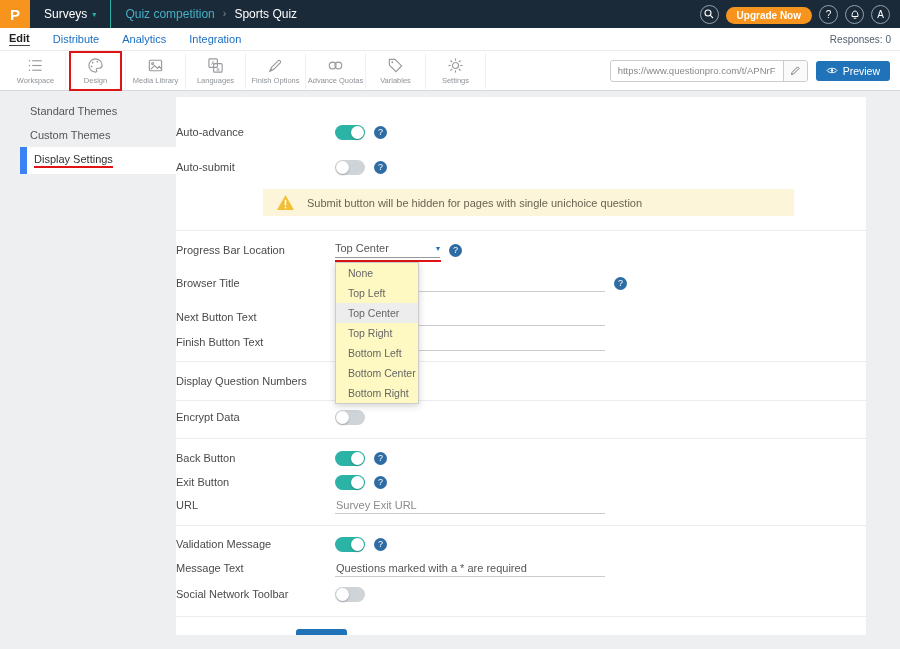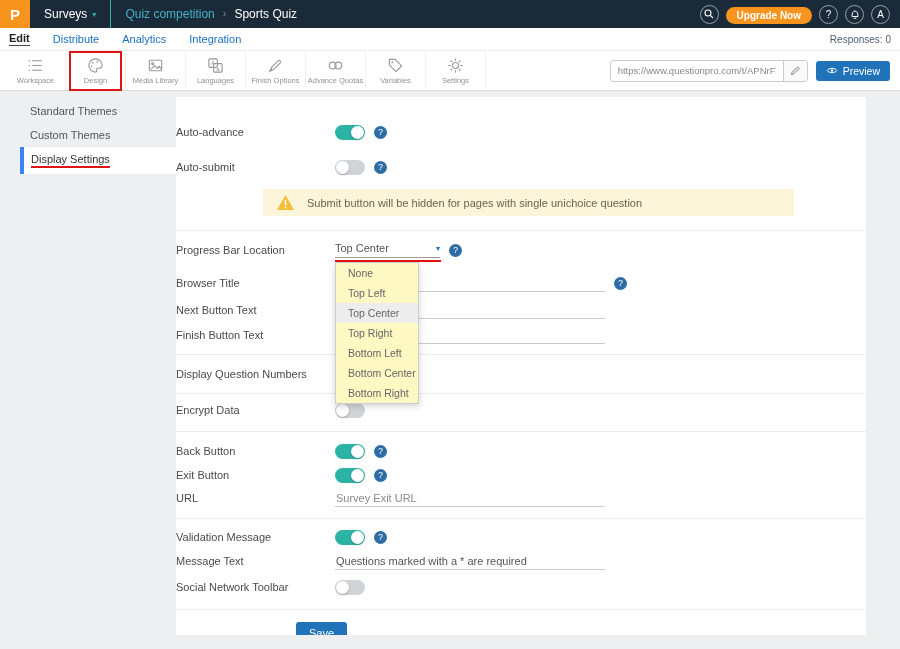--- a/index.html
+++ b/index.html
@@ -33,21 +33,21 @@
 .red-box{position:absolute;left:3px;right:3px;top:-2px;bottom:-2px;border:2px solid #e01414;pointer-events:none}
 .urlbox{margin-left:auto;display:flex;align-items:center;border:1px solid #ccc;border-radius:3px;height:22px;overflow:hidden;background:#fff}
 .urlbox input{border:none;outline:none;font-size:9.5px;color:#888;width:172px;padding:0 7px;font-family:"Liberation Sans",sans-serif}
 .url-edit{width:24px;height:22px;border-left:1px solid #ccc;display:flex;align-items:center;justify-content:center;cursor:pointer;background:#fafafa}
 .preview{margin:0 4px 0 8px;background:#2173b9;color:#fff;border:none;border-radius:3px;font-size:10.5px;padding:4px 10px;display:flex;align-items:center;gap:5px;cursor:pointer}
 
 
 .main{display:flex;height:558px;background:#edeff0}
 .sidebar{width:176px;padding-top:8px;flex-shrink:0}
 .side-item{margin-left:20px;padding:6px 10px;font-size:11px;color:#555;cursor:pointer}
-.side-item.active{background:#fff;border-left:4px solid #3b82f6;padding-left:7px;color:#333}
+.side-item.active{background:#fff;border-left:7px solid #3b82f6;padding-left:7px;color:#333}
 .red-ul{display:inline-block;border-bottom:2px solid #e01414;padding-bottom:1px}
 
 .panel{width:690px;height:538px;background:#fff;margin-top:6px;position:relative;overflow:hidden}
 .row{display:flex;align-items:center;height:20px}
 .row .label{width:145px;text-align:left;font-size:11px;color:#4a4a4a;flex-shrink:0}
 .row .ctrl{margin-left:14px;display:flex;align-items:center;gap:9px}
 .sep{border-top:1px solid #ececec}
 
 .toggle{width:30px;height:15px;border-radius:8px;background:#cfd4d8;position:relative;cursor:pointer;flex-shrink:0}
 .toggle::after{content:'';position:absolute;width:13px;height:13px;border-radius:50%;background:#fff;top:1px;left:1px;box-shadow:0 1px 2px rgba(0,0,0,.25)}
@@ -270,21 +270,21 @@
       </div>
 
       <div class="row" style="margin-top:13px">
         <span class="label">Browser Title</span>
         <span class="ctrl">
           <input class="uinput" type="text" style="">
           <span class="help">?</span>
         </span>
       </div>
 
-      <div class="row" style="margin-top:7px">
+      <div class="row" style="margin-top:14px">
         <span class="label">Next Button Text</span>
         <span class="ctrl">
             <input class="uinput" type="text" style="">
           </span>
       </div>
 
       <div class="row" style="margin-top:5px">
         <span class="label">Finish Button Text</span>
         <span class="ctrl">
             <input class="uinput" type="text" style="">

